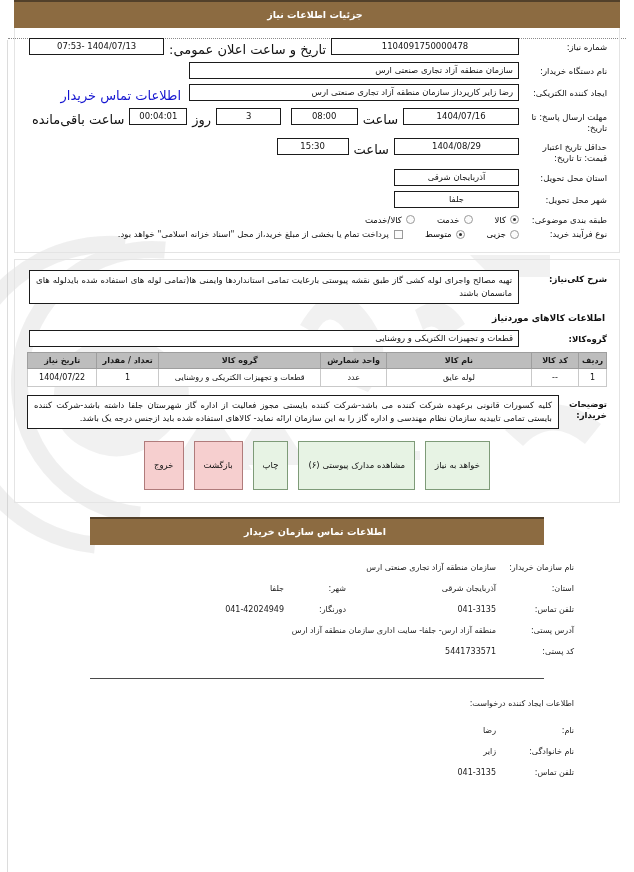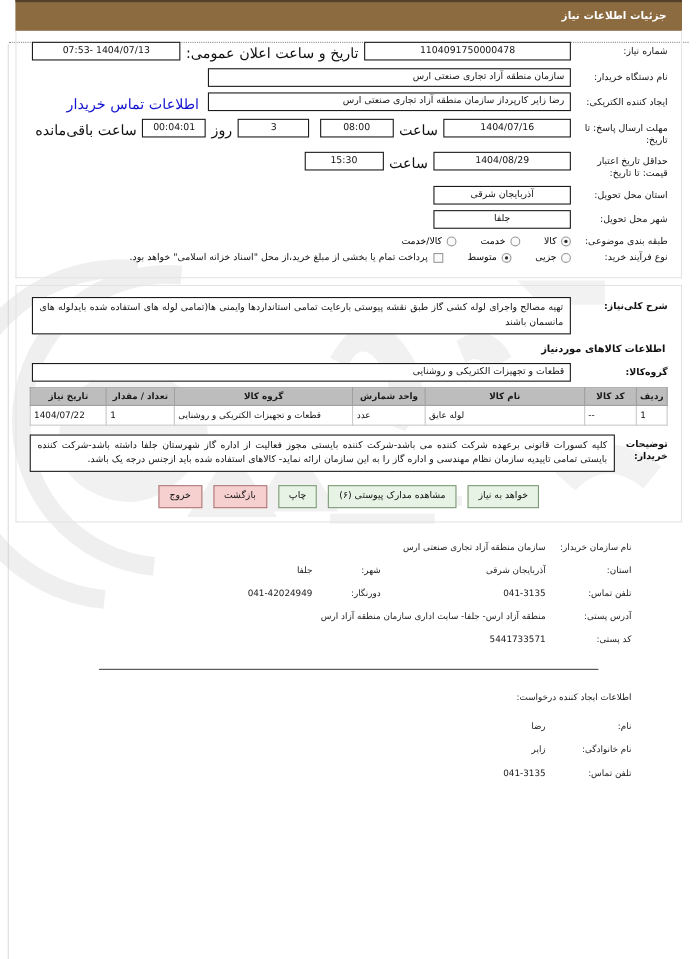--- a/index.html
+++ b/index.html
@@ -50,21 +50,21 @@
   .content { position: relative; z-index: 2; }
 
   
   .bar {
     background: #8c6b41;
     border-top: 2px solid #52402a;
     color: #ffffff;
     font-size: 9.5px;
     font-weight: bold;
     padding: 7px 14px 8px 10px;
-    text-align: right;
+    text-align: center;
   }
 
   
   .panel {
     border: 1px solid #e4e4e4;
     border-top: none;
     background: transparent;
     padding: 10px 12px 8px 12px;
   }
 
@@ -187,36 +187,36 @@
     color: #1a1a1a;
     font-weight: bold;
     padding: 3px 2px;
     text-align: center;
     white-space: nowrap;
   }
   table.items td {
     background: #fff;
     border: 1px solid #c9c9c9;
     padding: 4px 3px;
-    text-align: left;
+    text-align: center;
     color: #111;
   }
 
   
   .btnbar {
     display: flex;
     justify-content: center;
     align-items: center;
     gap: 10px;
     margin-top: 12px;
     padding-bottom: 4px;
   }
   .btn {
     font-size: 8.5px;
-    padding: 3px 9px;
+    padding: 17px 9px;
     border: 1px solid #6f6f6f;
     cursor: pointer;
     white-space: nowrap;
     text-align: center;
     color: #111;
     line-height: 13px;
   }
   .btn.green { background: #e7f3e4; border-color: #7e9b78; }
   .btn.red   { background: #f6cfcf; border-color: #b07b7b; }
 
@@ -408,20 +408,25 @@
         <div class="btn green">خواهد به نیاز</div>
         <div class="btn green">مشاهده مدارک پیوستی (۶)</div>
         <div class="btn green">چاپ</div>
         <div class="btn red">بازگشت</div>
         <div class="btn red">خروج</div>
       </div>
 
     </div>
     </div>
 
+    <div style="padding:14px 90px 0 90px;">
+      <div class="bar">
+        <span>اطلاعات تماس سازمان خریدار</span>
+      </div>
+    </div>
 
     <div class="contact">
 
       <div class="crow" style="margin-top:4px;">
         <div class="ckey">نام سازمان خریدار:</div>
         <div class="cval">سازمان منطقه آزاد تجاری صنعتی ارس</div>
       </div>
 
       <div class="crow">
         <div class="ckey">استان:</div>

